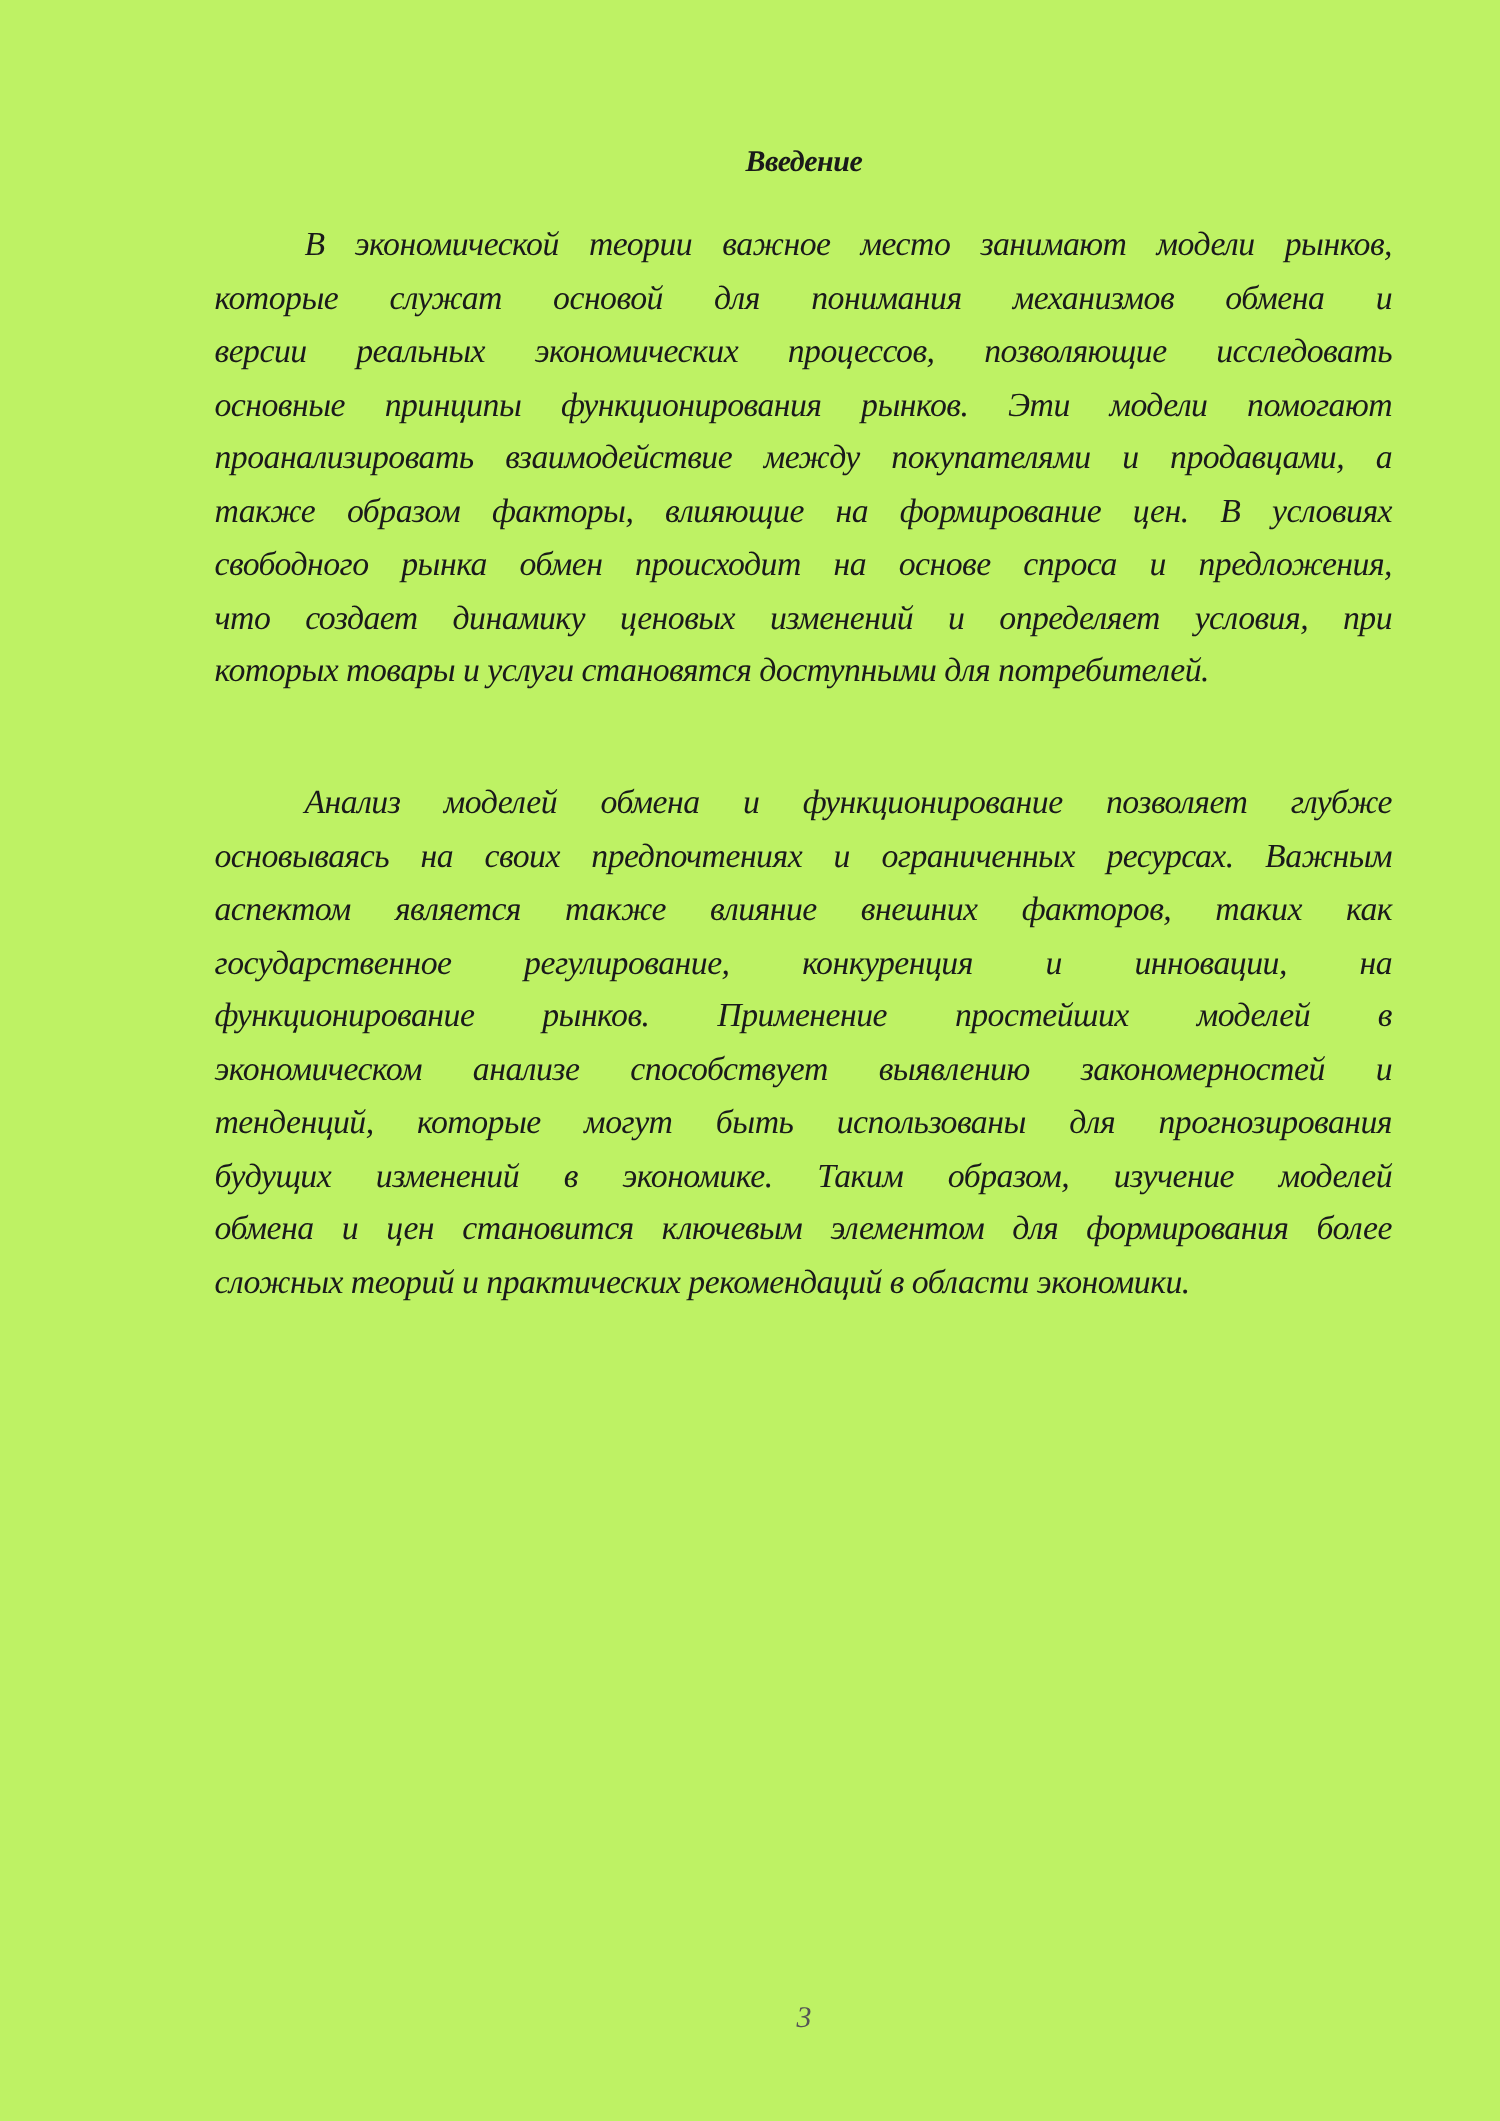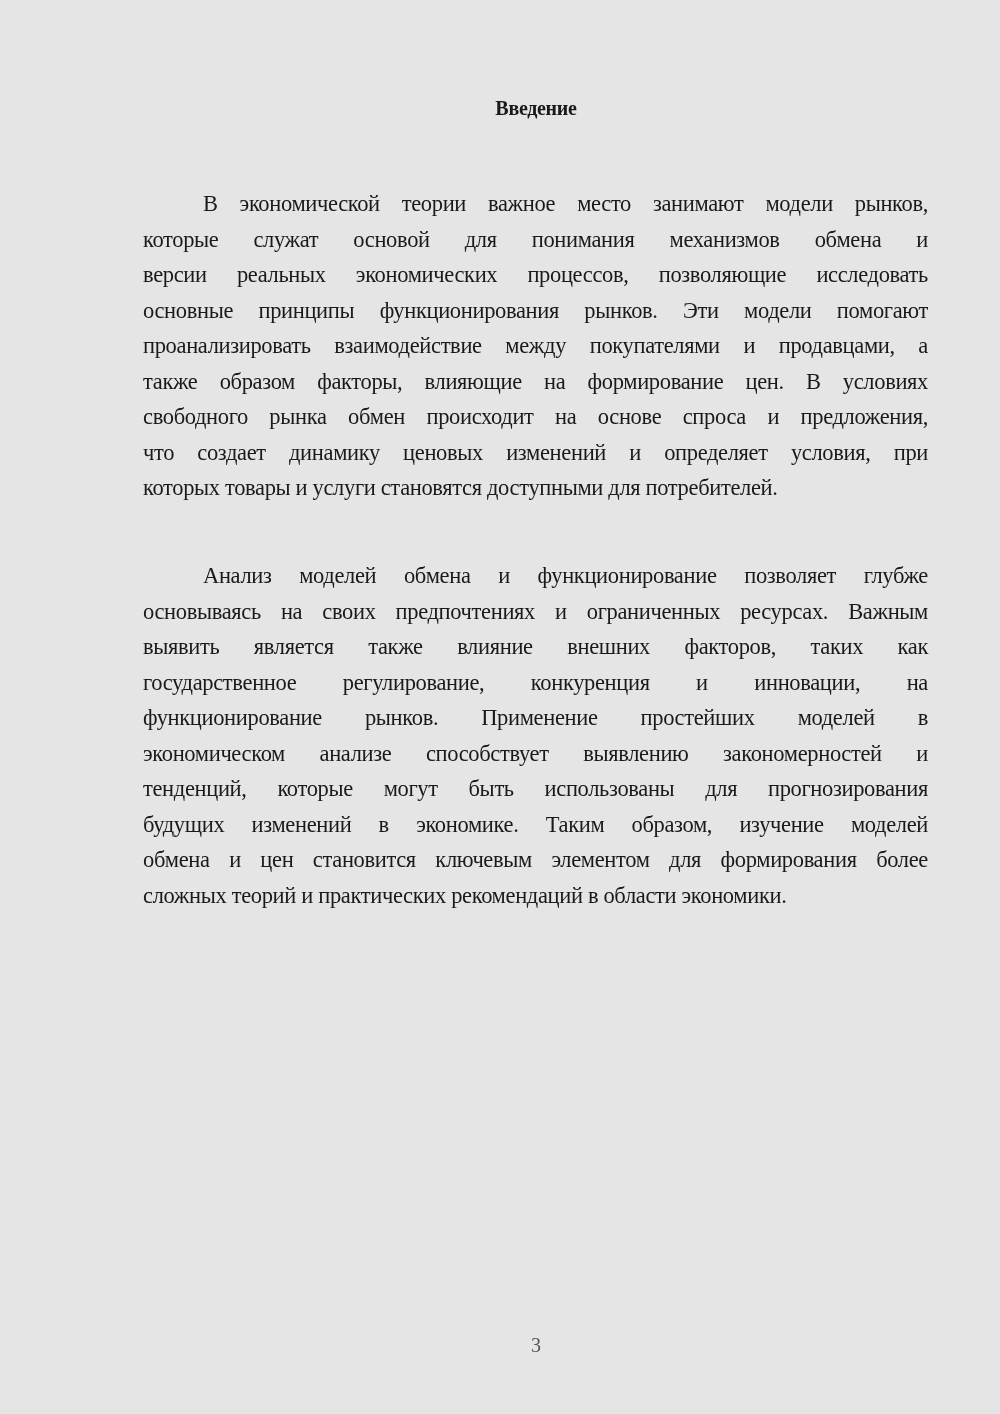--- a/index.html
+++ b/index.html
@@ -14,40 +14,40 @@
       overflow: hidden;
       font-family: "Liberation Serif", "DejaVu Serif", serif;
       color: #1a1a1a;
     }
     .page {
       position: absolute;
       left: 0;
       top: 0;
       width: 1000px;
       height: 1414px;
-      background: #e5e5e5;
+      background: #bef264;
+      font-style: italic;
     }
     .heading {
       position: absolute;
       top: 97px;
       left: 0;
       width: 1072px;
       text-align: center;
       font-weight: bold;
       font-size: 20px;
       letter-spacing: -0.3px;
       color: #1a1a1a;
     }
     .para {
       position: absolute;
       left: 143px;
       width: 785px;
       font-size: 22.5px;
       letter-spacing: -0.35px;
-      margin-top: 41px;
     }
     .para-1 { top: 145px; }
     .para-2 { top: 517px; }
     .line {
       display: block;
       height: 35.5px;
       line-height: 35.5px;
       text-align: justify;
       text-align-last: justify;
       white-space: nowrap;
@@ -112,21 +112,21 @@
   </div>
 
   <div class="para para-2">
     <span class="line indent">
         <span class="txt">Анализ моделей обмена и функционирование позволяет глубже</span>
       </span>
     <span class="line">
         <span class="txt">основываясь на своих предпочтениях и ограниченных ресурсах. Важным</span>
       </span>
     <span class="line">
-        <span class="txt">выявить является также влияние внешних факторов, таких как</span>
+        <span class="txt">аспектом является также влияние внешних факторов, таких как</span>
       </span>
     <span class="line">
         <span class="txt">государственное регулирование, конкуренция и инновации, на</span>
       </span>
     <span class="line">
         <span class="txt">функционирование рынков. Применение простейших моделей в</span>
       </span>
     <span class="line">
         <span class="txt">экономическом анализе способствует выявлению закономерностей и</span>
       </span>

